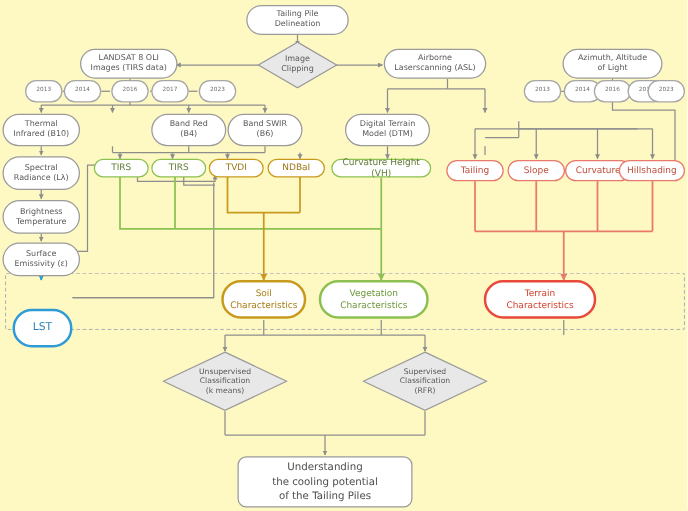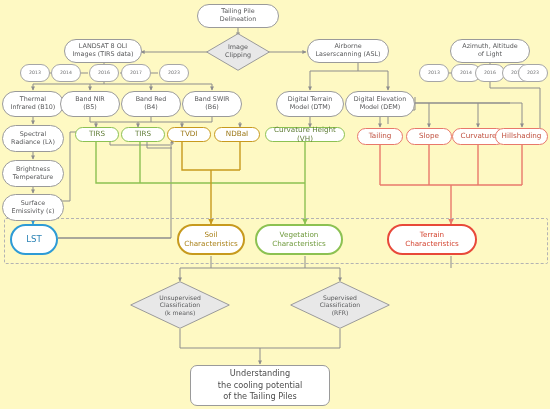--- a/index.html
+++ b/index.html
@@ -39,21 +39,21 @@
   .yr{
     border-radius:999px;
     font-size:4.6px;
     letter-spacing:.1px;
     color:#6d6e70;
     border:1px solid #a6a6a6;
   }
   .t6{ font-size:6.1px; }
   .t65{ font-size:6.4px; }
   .t7{ font-size:7.2px; }
-  .t8{ font-size:8.6px; }
+  .t8{ font-size:8.6px;margin-top:23px; }
   .green{ border-color:#8cc152; color:#5f7c36; }
   .gold{  border-color:#c79a1e; color:#9a7512; }
   .red{   border-color:#e8796b; color:#c0503f; }
   .greenB{ border:2px solid #8cc152; color:#6f9a3c; }
   .goldB{  border:2px solid #c79a1e; color:#a87f14; }
   .redB{   border:2px solid #e8493a; color:#d3432f; }
   .blueB{  border:2px solid #2e9bd6; color:#2b83b5; }
   .diamond{
     position:absolute;
     z-index:3;
@@ -270,23 +270,20 @@
   <div class="node yr" style="left:502px; top:64px; width:30px; height:18px;">
     <span>2017</span>
   </div>
   <div class="node yr" style="left:518px; top:64px; width:30px; height:18px;">
     <span>2023</span>
   </div>
 
   <div class="node pill t65" style="left:2px; top:91px; width:62px; height:26px;">
     <span>Thermal<br>Infrared (B10)</span>
   </div>
-  <div class="node pill t65" style="left:60px; top:91px; width:60px; height:26px;">
-    <span>Band NIR<br>(B5)</span>
-  </div>
   <div class="node pill t65" style="left:121px; top:91px; width:60px; height:26px;">
     <span>Band Red<br>(B4)</span>
   </div>
   <div class="node pill t65" style="left:182px; top:91px; width:60px; height:26px;">
     <span>Band SWIR<br>(B6)</span>
   </div>
 
   <div class="node pill t65" style="left:2px; top:125px; width:62px; height:27px;">
     <span>Spectral<br>Radiance (Lλ)</span>
   </div>
@@ -305,23 +302,20 @@
   </div>
   <div class="node pill t7 gold" style="left:167px; top:127px; width:44px; height:15px;">
     <span>TVDI</span>
   </div>
   <div class="node pill t7 gold" style="left:214px; top:127px; width:46px; height:15px;">
     <span>NDBaI</span>
   </div>
 
   <div class="node pill t65" style="left:276px; top:91px; width:68px; height:26px;">
     <span>Digital Terrain<br>Model (DTM)</span>
-  </div>
-  <div class="node pill t65" style="left:345px; top:91px; width:70px; height:26px;">
-    <span>Digital Elevation<br>Model (DEM)</span>
   </div>
   <div class="node pill t7 green" style="left:265px; top:127px; width:80px; height:15px;">
     <span>Curvature Height (VH)</span>
   </div>
 
   <div class="node pill t7 red" style="left:357px; top:128px; width:46px; height:17px;">
     <span>Tailing</span>
   </div>
   <div class="node pill t7 red" style="left:406px; top:128px; width:46px; height:17px;">
     <span>Slope</span>

